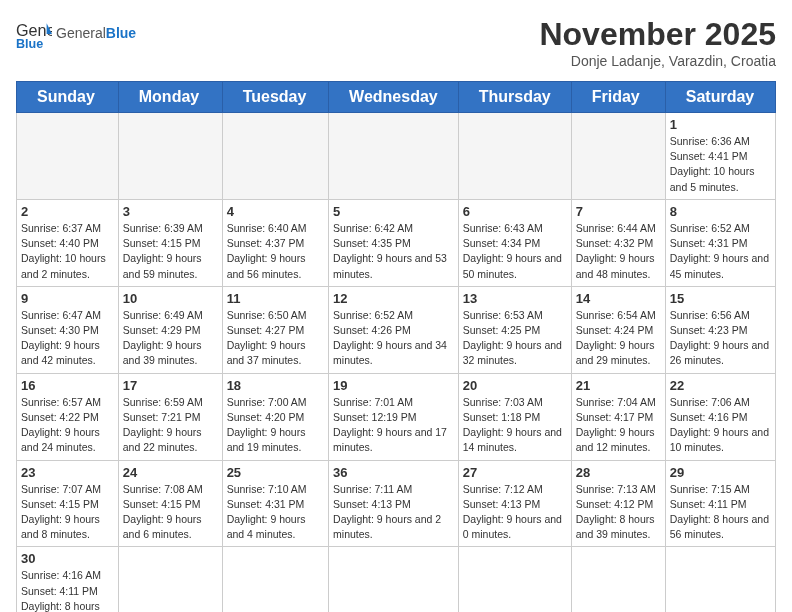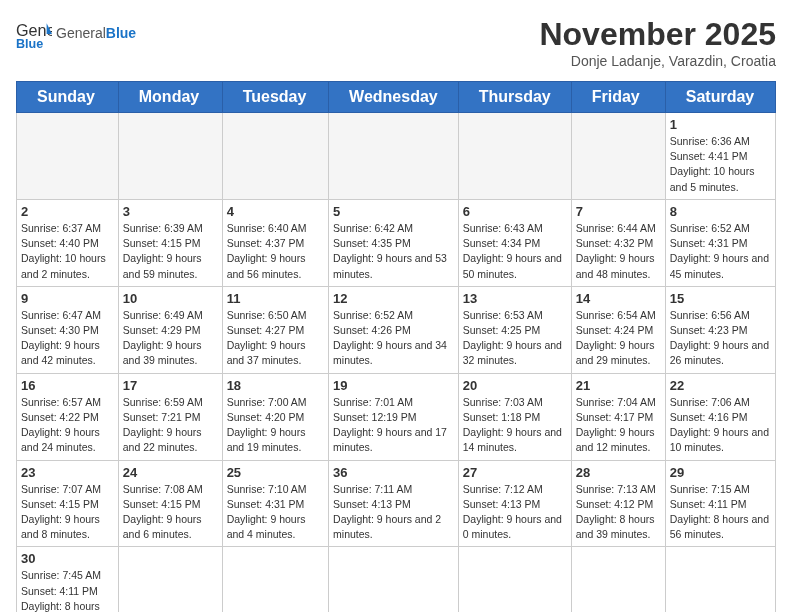--- a/index.html
+++ b/index.html
@@ -251,21 +251,21 @@
       </td>
       <td>
         <span class="day-number">29</span>
         <div class="day-info">Sunrise: <span>7:15 AM</span><br>Sunset: <span>4:11 PM</span><br>Daylight: <span>8 hours and 56 minutes.</span></div>
       </td>
     </tr>
 
     <tr class="last-row">
       <td class="has-data">
         <span class="day-number">30</span>
-        <div class="day-info">Sunrise: <span>7:45 AM</span><br>Sunset: <span>4:11 PM</span><br>Daylight: <span>8 hours and 55 minutes.</span></div>
+        <div class="day-info">Sunrise: <span>4:16 AM</span><br>Sunset: <span>4:11 PM</span><br>Daylight: <span>8 hours and 55 minutes.</span></div>
       </td>
       <td></td>
       <td></td>
       <td></td>
       <td></td>
       <td></td>
       <td></td>
     </tr>
   </tbody>
 </table>

